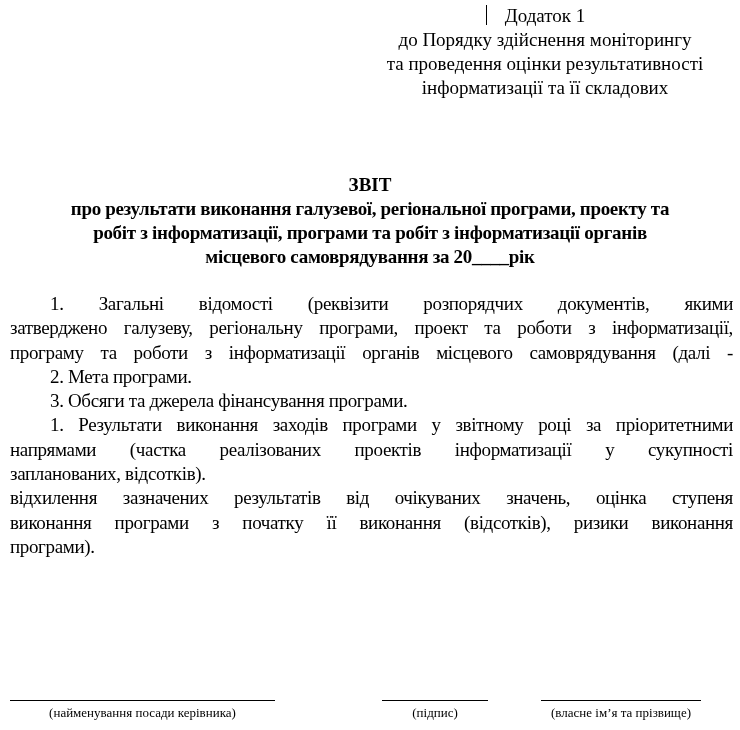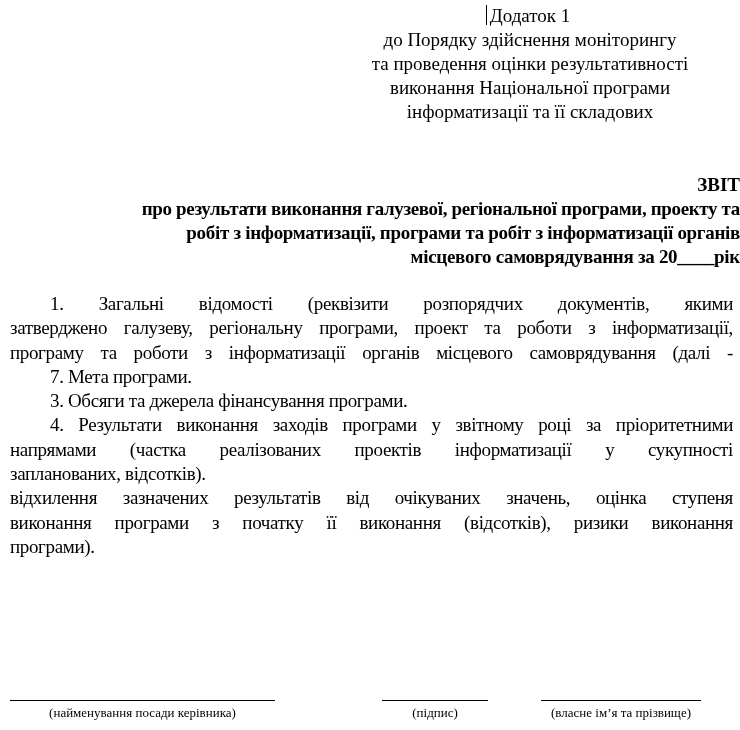--- a/index.html
+++ b/index.html
@@ -11,21 +11,21 @@
       width: 740px;
       height: 730px;
       position: relative;
       overflow: hidden;
       font-family: "Liberation Serif", "DejaVu Serif", serif;
       color: #000000;
     }
     .appendix {
       position: absolute;
       top: 4px;
-      left: 340px;
+      left: 355px;
       width: 380px;
       text-align: center;
       font-size: 19px;
       line-height: 24px;
     }
     .appendix .line { display: block; white-space: nowrap; }
     .cursor {
       position: absolute;
       left: 486px;
       top: 5px;
@@ -36,21 +36,21 @@
     .title-block {
       position: absolute;
       top: 173px;
       left: 0;
       width: 740px;
       text-align: center;
       font-weight: bold;
       font-size: 19px;
       line-height: 24px;
     }
-    .title-block .line { display: block; white-space: nowrap; text-align: right; }
+    .title-block .line { display: block; white-space: nowrap; }
     .title-block .t1 { letter-spacing: 0px; }
     .title-block .t2 { letter-spacing: -0.35px; word-spacing: 0px; }
     .title-block .t3 { letter-spacing: -0.3px; }
     .title-block .t4 { letter-spacing: -0.3px; }
     .body {
       position: absolute;
       top: 292px;
       left: 10px;
       width: 723px;
       font-size: 19px;
@@ -102,45 +102,44 @@
   </style>
 </head>
 <body>
 
 <div class="cursor"></div>
 
 <div class="appendix">
   <span class="line">Додаток 1</span>
   <span class="line">до Порядку здійснення моніторингу</span>
   <span class="line">та проведення оцінки результативності</span>
-  <span class="line">виконання Національної програми</span>
   <span class="line">інформатизації та її складових</span>
 </div>
 
 <div class="title-block">
   <span class="line t1">ЗВІТ</span>
   <span class="line t2">про результати виконання галузевої, регіональної програми, проекту та</span>
   <span class="line t3">робіт з інформатизації, програми та робіт з інформатизації органів</span>
   <span class="line t4">місцевого самоврядування за 20____рік</span>
 </div>
 
 <div class="body">
   <div class="para">
     <span class="line-j indented">1. Загальні відомості (реквізити розпорядчих документів, якими</span>
     <span class="line-j noindent">затверджено галузеву, регіональну програми, проект та роботи з інформатизації,</span>
     <span class="line-j noindent">програму та роботи з інформатизації органів місцевого самоврядування (далі -</span>
   </div>
   <div class="para">
-    <span class="line-l indented">7. Мета програми.</span>
+    <span class="line-l indented">2. Мета програми.</span>
   </div>
   <div class="para">
     <span class="line-l indented">3. Обсяги та джерела фінансування програми.</span>
   </div>
   <div class="para">
-    <span class="line-j indented">4. Результати виконання заходів програми у звітному році за пріоритетними</span>
+    <span class="line-j indented">1. Результати виконання заходів програми у звітному році за пріоритетними</span>
     <span class="line-j noindent">напрямами (частка реалізованих проектів інформатизації у сукупності</span>
     <span class="line-l noindent">запланованих, відсотків).</span>
   </div>
   <div class="para">
     <span class="line-j noindent">відхилення зазначених результатів від очікуваних значень, оцінка ступеня</span>
     <span class="line-j noindent">виконання програми з початку її виконання (відсотків), ризики виконання</span>
     <span class="line-l noindent">програми).</span>
   </div>
 </div>
 

